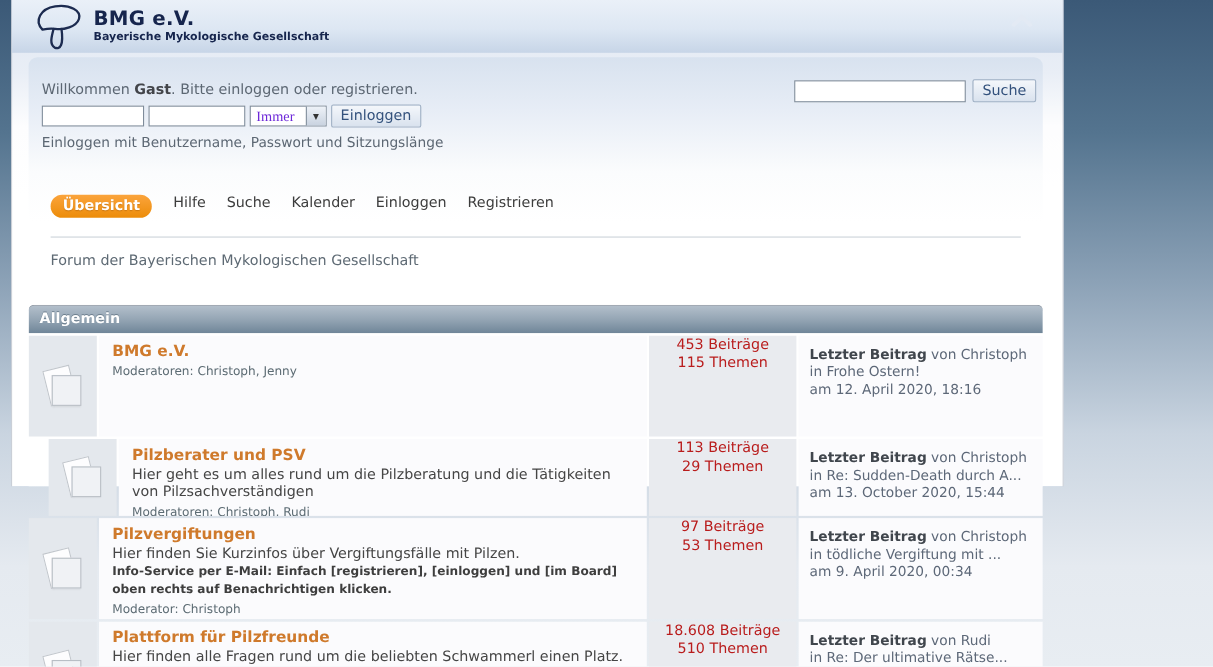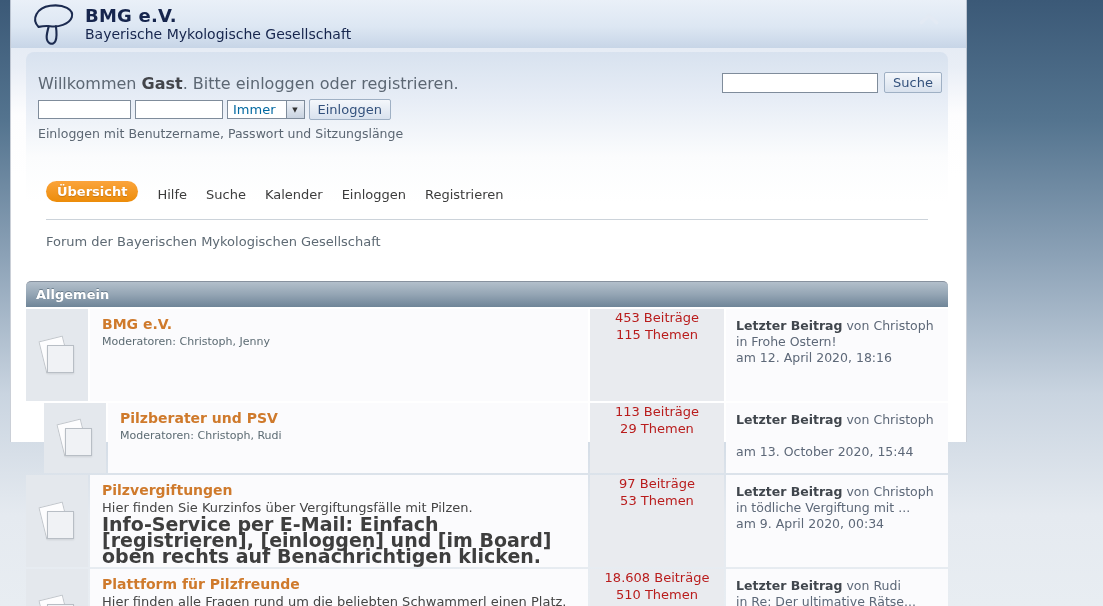--- a/index.html
+++ b/index.html
@@ -15,45 +15,45 @@
     border-right:1px solid rgba(150,160,175,.5);
   }
   
   .header-band{
     height:48px;position:relative;
     background:linear-gradient(180deg,#eaf0f8 0%,#dde7f3 55%,#c7d5e7 100%);
     display:flex;align-items:center;padding-left:18px;box-sizing:border-box;
   }
   .logo-wrap{display:flex;align-items:center;gap:6px;}
   .site-title{font-size:18px;font-weight:bold;color:#16254d;line-height:18px;letter-spacing:.2px;}
-  .site-subtitle{font-size:14px;font-weight:normal;color:#16254d;margin-top:1px;}
+  .site-subtitle{font-size:10px;font-weight:bold;color:#16254d;margin-top:1px;}
   .collapse-btn{position:absolute;top:12px;right:26px;cursor:pointer;line-height:0;}
   
   .wrapper{
     position:absolute;left:15px;right:18px;top:52px;bottom:0;
     border-radius:8px 8px 0 0;
     background:linear-gradient(180deg,#d8e2ef 0px,#e7edf6 48px,#fbfcfd 105px,#ffffff 150px);
   }
   .user-area{padding:22px 0 0 12px;position:relative;}
-  .welcome-line{font-size:16px;color:#5c6773;}
+  .welcome-line{font-size:13px;color:#5c6773;}
   .welcome-line b{color:#43454a;}
   .login-row{display:flex;align-items:center;gap:4px;margin-top:6px;}
   .tinput{border:1px solid #7f8c9b;background:#fff;height:19px;box-sizing:border-box;font-size:13px;padding:0 3px;font-family:inherit;}
   .user-field{width:93px;} .pass-field{width:88px;}
   .fake-select{display:inline-flex;align-items:stretch;border:1px solid #7f8c9b;background:#fff;height:19px;box-sizing:border-box;cursor:pointer;}
-  .fake-select-value{font-size:13px;color:#0369a1;padding:1px 10px 16px 5px;}
+  .fake-select-value{font-size:13px;color:#6d28d9;padding:1px 10px 16px 5px;font-family:Liberation Serif, serif;}
   .fake-select-btn{width:17px;display:flex;align-items:center;justify-content:center;font-size:7px;color:#333;
     background:linear-gradient(#eef2f8,#c9d3e0);border-left:1px solid #7f8c9b;}
   .btn{font-size:13px;font-family:inherit;color:#33517c;background:linear-gradient(#f4f7fb,#d9e2ee);
     border:1px solid #9fb0c4;height:21px;padding:0 8px;cursor:pointer;border-radius:2px;}
   .login-hint{font-size:12.5px;color:#5c6773;margin-top:6px;}
   .search-area{position:absolute;top:20px;right:6px;display:flex;align-items:center;gap:6px;}
   .search-input{width:156px;height:20px;}
   
-  .nav{display:flex;align-items:flex-end;gap:19px;margin:40px 0 0 20px;}
+  .nav{display:flex;align-items:flex-start;gap:19px;margin:40px 0 0 20px;}
   .nav-item{font-size:13px;color:#3c3c3c;cursor:pointer;}
   .nav-item.active{
     background:linear-gradient(#fba43c,#ec8c09);color:#fff;font-weight:bold;
     border-radius:11px;padding:3px 11px;text-shadow:0 1px 1px rgba(120,60,0,.3);
   }
   .nav-divider{height:1px;background:#ccd3da;margin:17px 20px 0 20px;}
   .breadcrumb{font-size:13px;color:#5e6a74;margin:14px 0 0 20px;cursor:pointer;}
   
   .category-bar{
     margin-top:32px;height:26px;line-height:26px;padding-left:10px;box-sizing:border-box;
@@ -66,21 +66,21 @@
   .board-row{display:flex;gap:2px;margin-bottom:2px;overflow:hidden;}
   .cell{box-sizing:border-box;}
   .icon-cell{width:62px;background:#e4e8ed;display:flex;align-items:center;justify-content:center;}
   .info-cell{flex:1;background:#fbfbfd;padding:7px 12px 4px 12px;}
   .stats-cell{width:134px;background:#e9ebef;display:flex;flex-direction:column;align-items:center;justify-content:flex-start;
     font-size:13px;color:#b91c1c;line-height:17px;}
   .last-cell{width:222px;background:#fbfbfd;padding:9px 10px 4px 10px;font-size:12.5px;line-height:16px;color:#5d6878;}
   .last-cell b{color:#40464d;}
   .board-title{font-size:14px;font-weight:bold;color:#cf7a2c;cursor:pointer;}
   .board-desc{font-size:13px;color:#454545;line-height:16px;margin-top:2px;}
-  .board-desc-bold{display:block;font-size:19px;color:#3e3e3e;line-height:16px;font-weight:bold;}
+  .board-desc-bold{display:block;font-size:11px;color:#3e3e3e;line-height:16px;font-weight:bold;}
   .board-mods{font-size:11px;color:#5c6b73;margin-top:3px;}
   .last-subject{cursor:pointer;}
   
   .paper-icon{position:relative;width:36px;height:44px;display:block;}
   .paper-icon .back{position:absolute;left:3px;top:5px;width:23px;height:31px;background:#fdfdfe;
     border:1px solid #c2c7cd;transform:rotate(-14deg);}
   .paper-icon .front{position:absolute;left:8px;top:12px;width:25px;height:26px;background:#f0f2f5;
     border:1px solid #b8bec5;box-shadow:0 1px 2px rgba(0,0,0,.10);}
 </style>
 </head>
@@ -172,29 +172,33 @@
 
       <div class="board-row" style="height:70px;margin-left:18px;">
         <div class="cell icon-cell">
           <span class="paper-icon">
               <i class="back"></i>
               <i class="front"></i>
             </span>
         </div>
         <div class="cell info-cell">
           <div class="board-title">Pilzberater und PSV</div>
+          <div class="board-desc">
+            <span>Hier geht es um alles rund um die Pilzberatung und die Tätigkeiten von Pilzsachverständigen</span>
+            <strong class="board-desc-bold"></strong>
+          </div>
           <div class="board-mods">Moderatoren: Christoph, Rudi</div>
         </div>
         <div class="cell stats-cell">
           <span>113 Beiträge</span>
           <span>29 Themen</span>
         </div>
         <div class="cell last-cell">
           <b>Letzter Beitrag</b><span> von Christoph</span><br>
-          <br>
+          <span class="last-subject">in Re: Sudden-Death durch A...</span><br>
           <span>am </span><b></b><span>13. October 2020, 15:44</span>
         </div>
       </div>
 
       <div class="board-row" style="height:92px;">
         <div class="cell icon-cell">
           <span class="paper-icon">
               <i class="back"></i>
               <i class="front"></i>
             </span>

